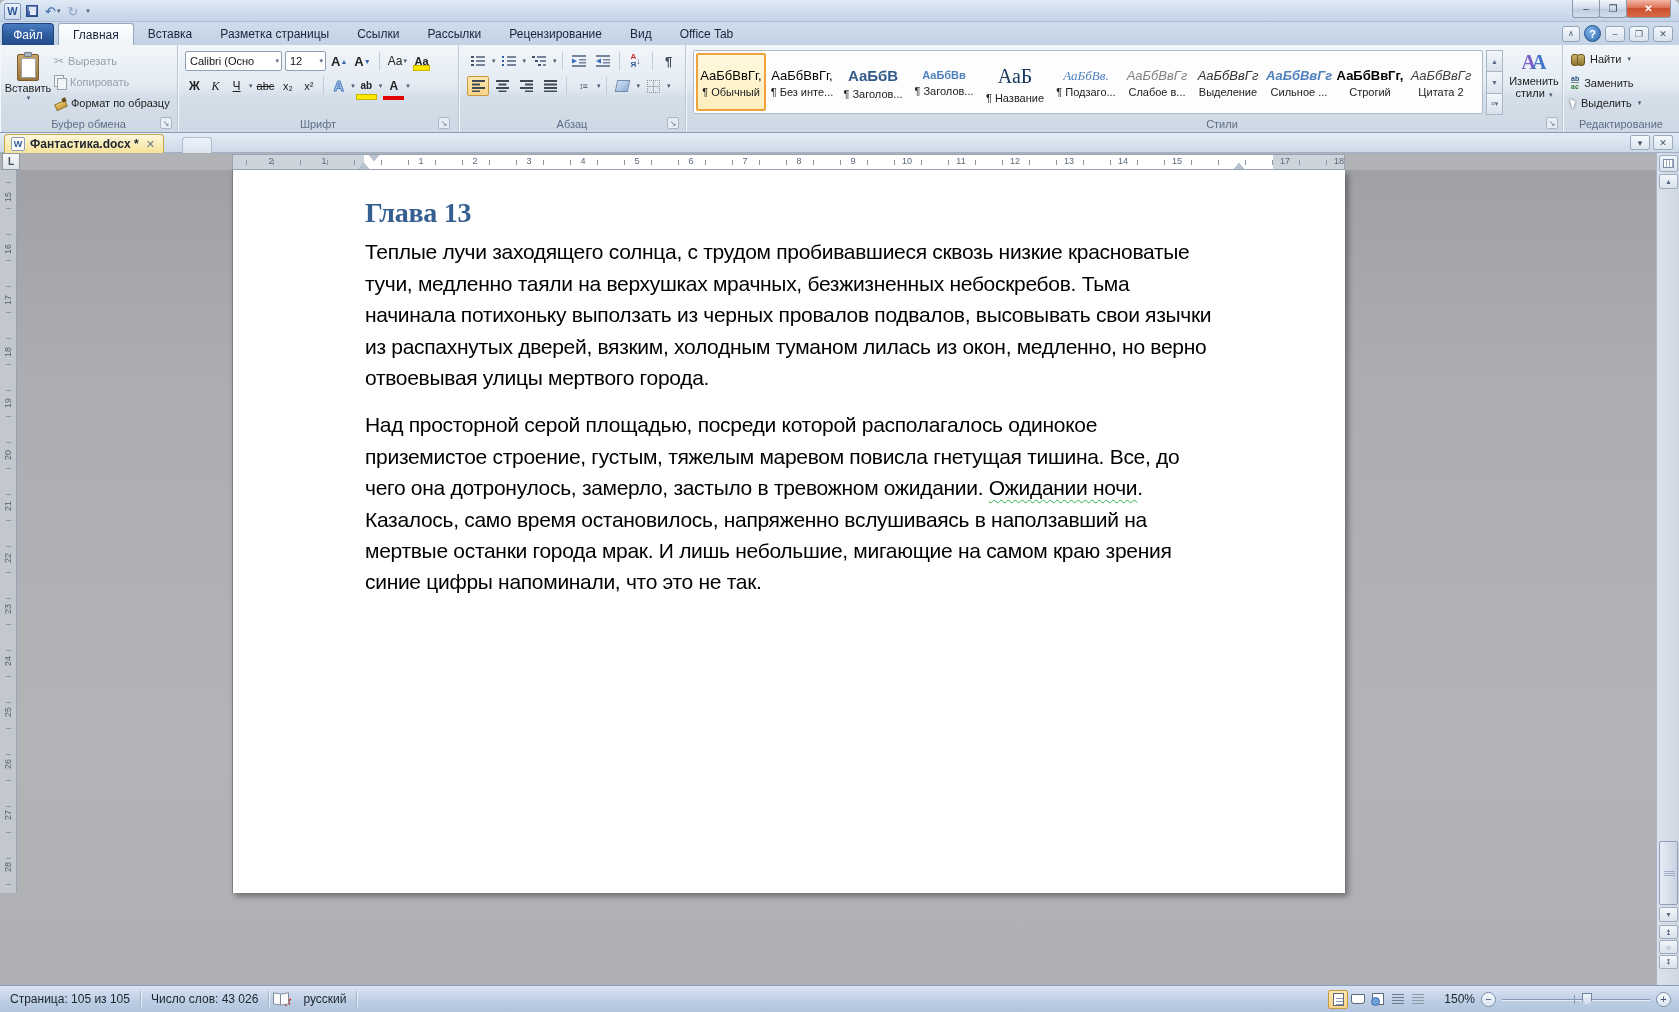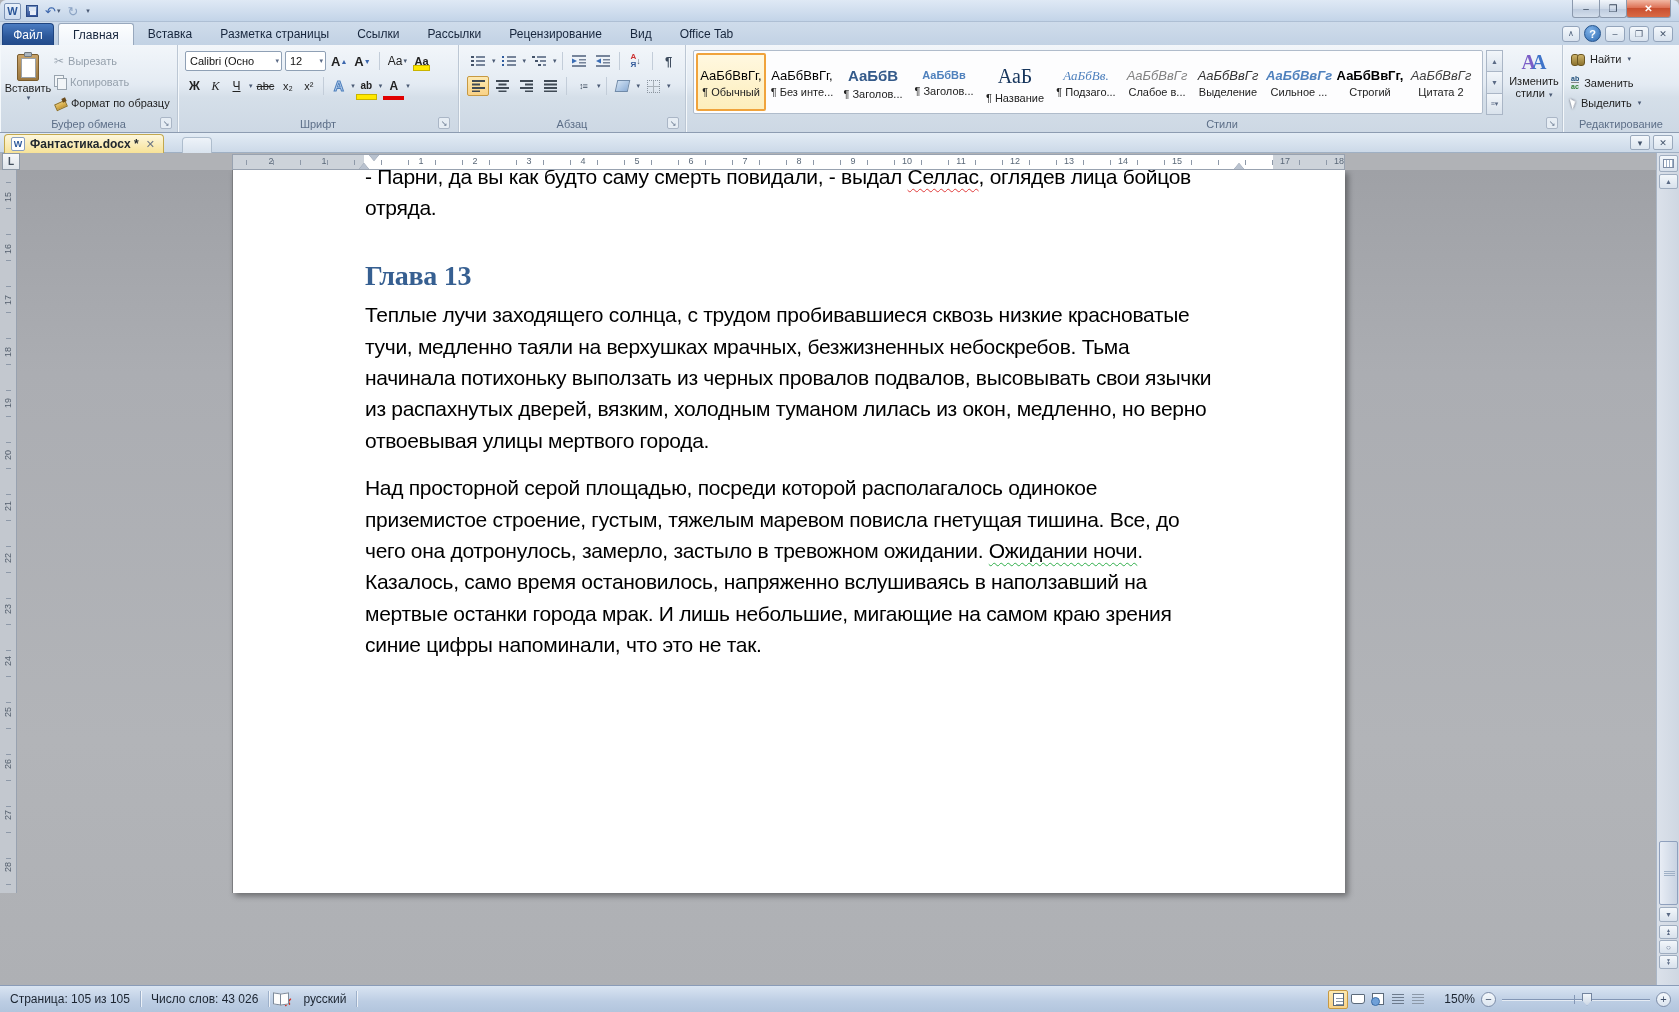--- a/index.html
+++ b/index.html
@@ -624,21 +624,20 @@
           <span class="vnum" style="top: 434px;">23</span>
           <span class="vnum" style="top: 485.5px;">24</span>
           <span class="vnum" style="top: 537px;">25</span>
           <span class="vnum" style="top: 588.5px;">26</span>
           <span class="vnum" style="top: 640px;">27</span>
           <span class="vnum" style="top: 691.5px;">28</span>
         </div>
       </div>
     <div class="page">
       <div class="doc-text" id="doc-text">
-          <div class="doc-p"><span>- Парни, да вы как будто саму смерть повидали, - выдал </span><span class="sq-red">Селлас</span><span>, оглядев лица бойцов отряда.</span></div>
           <div class="doc-h1"><span>Глава 13</span></div>
           <div class="doc-p"><span>Теплые лучи заходящего солнца, с трудом пробивавшиеся сквозь низкие красноватые тучи, медленно таяли на верхушках мрачных, безжизненных небоскребов. Тьма начинала потихоньку выползать из черных провалов подвалов, высовывать свои язычки из распахнутых дверей, вязким, холодным туманом лилась из окон, медленно, но верно отвоевывая улицы мертвого города.</span></div>
           <div class="doc-p"><span>Над просторной серой площадью, посреди которой располагалось одинокое приземистое строение, густым, тяжелым маревом повисла гнетущая тишина. Все, до чего она дотронулось, замерло, застыло в тревожном ожидании. </span><span class="sq-green">Ожидании ночи</span><span>. Казалось, само время остановилось, напряженно вслушиваясь в наползавший на мертвые останки города мрак. И лишь небольшие, мигающие на самом краю зрения синие цифры напоминали, что это не так.</span></div>
         </div>
     </div>
   </div>
 
   <div class="scrollcol">
     <div class="scbtn sc-ruler">
         <span class="ric"></span>

